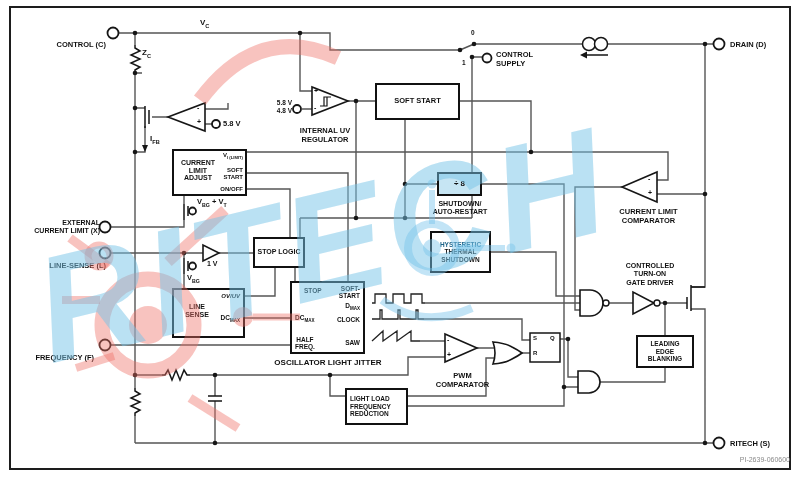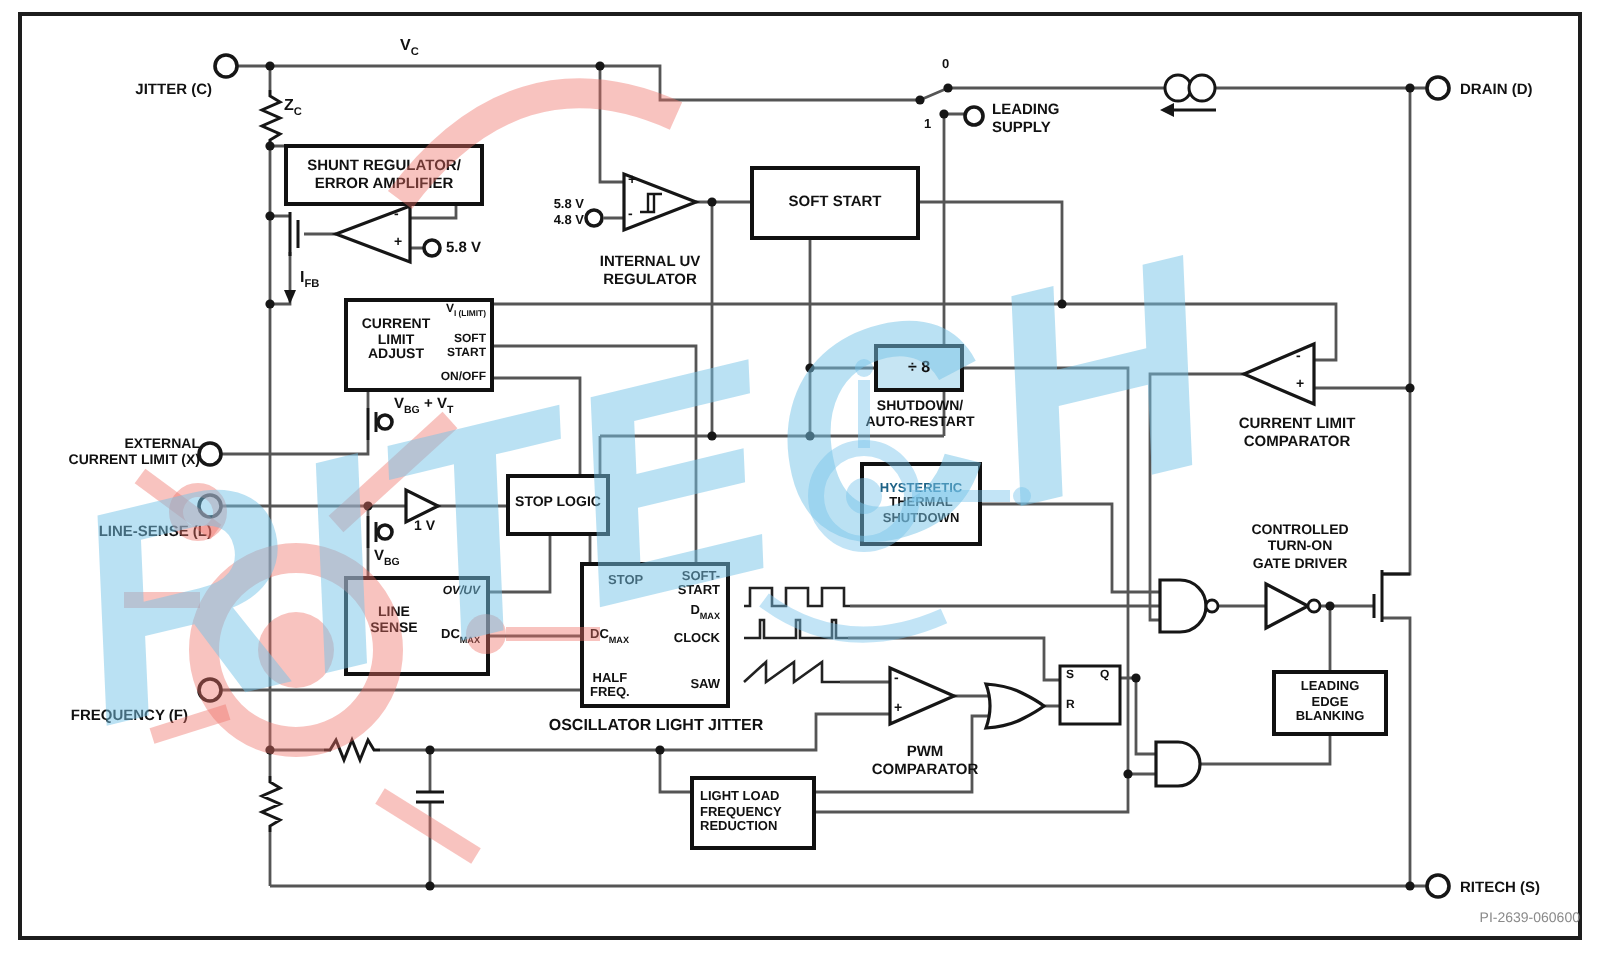--- a/index.html
+++ b/index.html
@@ -122,22 +122,20 @@
       <circle cx="105" cy="345" r="5.5"></circle>
       <circle cx="719" cy="443" r="5.5"></circle>
       <circle cx="487" cy="58" r="4.5"></circle>
       <circle cx="216" cy="124" r="4"></circle>
       <circle cx="297" cy="109" r="4"></circle>
       <circle cx="192.5" cy="211" r="3.5"></circle>
       <circle cx="192.5" cy="266" r="3.5"></circle>
     </g>
   </svg>
 
-  <div class="blk" style="left:142px;top:72px;width:100px;height:31px;font-size:7.5px;">SHUNT REGULATOR/
-ERROR AMPLIFIER</div>
   <div class="blk" style="left:375px;top:83px;width:85px;height:37px;font-size:7.5px;border-width:2.3px;">SOFT START</div>
 
   <div class="blk" style="left:172px;top:149px;width:75px;height:47px;font-size:7px;">
     <span class="inlbl" style="left:3px;top:8px;width:42px;font-size:7px;">CURRENT
 LIMIT
 ADJUST</span>
     <span class="inlbl rt" style="right:2px;top:1px;font-size:6px;"><span>V</span><sub>I (LIMIT)</sub></span>
     <span class="inlbl rt" style="right:2px;top:16px;font-size:6px;">SOFT
 START</span>
     <span class="inlbl rt" style="right:2px;bottom:1px;font-size:6px;">ON/OFF</span>
@@ -190,23 +188,23 @@
   <div class="lbl ctr" style="left:283px;top:126px;width:84px;font-size:7.5px;">INTERNAL UV
 REGULATOR</div>
   <div class="lbl ctr" style="left:606px;top:207px;width:85px;font-size:7.5px;text-align:center;">CURRENT LIMIT
 COMPARATOR</div>
   <div class="lbl ctr" style="left:611px;top:262px;width:78px;font-size:7px;">CONTROLLED
 TURN-ON
 GATE DRIVER</div>
   <div class="lbl ctr" style="left:420px;top:371px;width:85px;font-size:7.5px;">PWM
 COMPARATOR</div>
 
-  <div class="lbl rt" style="left:36px;top:40px;width:70px;font-size:7.5px;">JITTER (C)</div>
+  <div class="lbl rt" style="left:36px;top:40px;width:70px;font-size:7.5px;">CONTROL (C)</div>
   <div class="lbl" style="left:730px;top:40px;width:60px;font-size:7.5px;">DRAIN (D)</div>
-  <div class="lbl" style="left:496px;top:50px;width:55px;font-size:7.5px;">LEADING
+  <div class="lbl" style="left:496px;top:50px;width:55px;font-size:7.5px;">CONTROL
 SUPPLY</div>
   <div class="lbl rt" style="left:14px;top:219px;width:86px;font-size:7px;">EXTERNAL
 CURRENT LIMIT (X)</div>
   <div class="lbl rt" style="left:30px;top:261px;width:76px;font-size:7.5px;">LINE-SENSE (L)</div>
   <div class="lbl rt" style="left:18px;top:353px;width:76px;font-size:7.5px;">FREQUENCY (F)</div>
   <div class="lbl" style="left:730px;top:439px;width:60px;font-size:7.5px;">RITECH (S)</div>
   <div class="lbl rt gray" style="left:700px;top:456px;width:90px;font-size:7px;">PI-2639-060600</div>
 
   <span class="lbl" style="left:200px;top:18px;font-size:8px;"><span>V</span><sub>C</sub></span>
   <span class="lbl" style="left:142px;top:48px;font-size:8px;"><span>Z</span><sub>C</sub></span>

